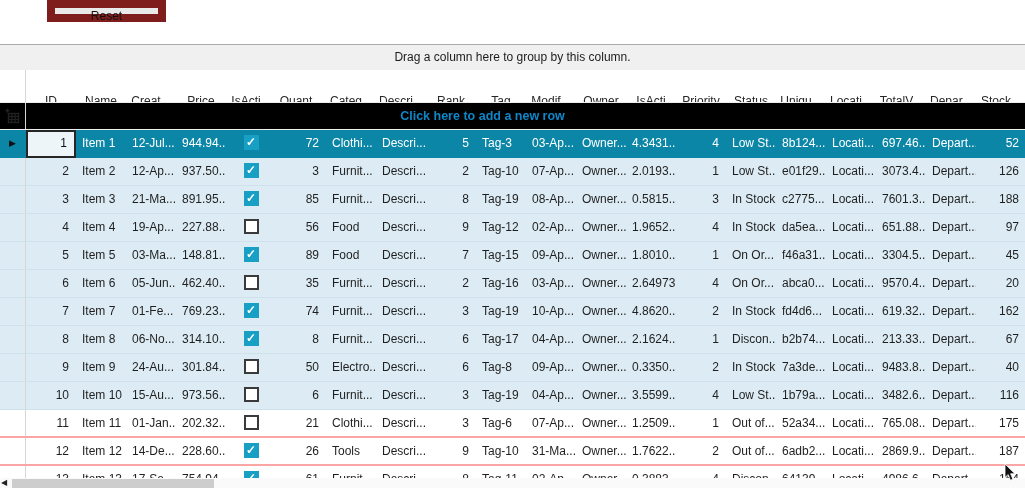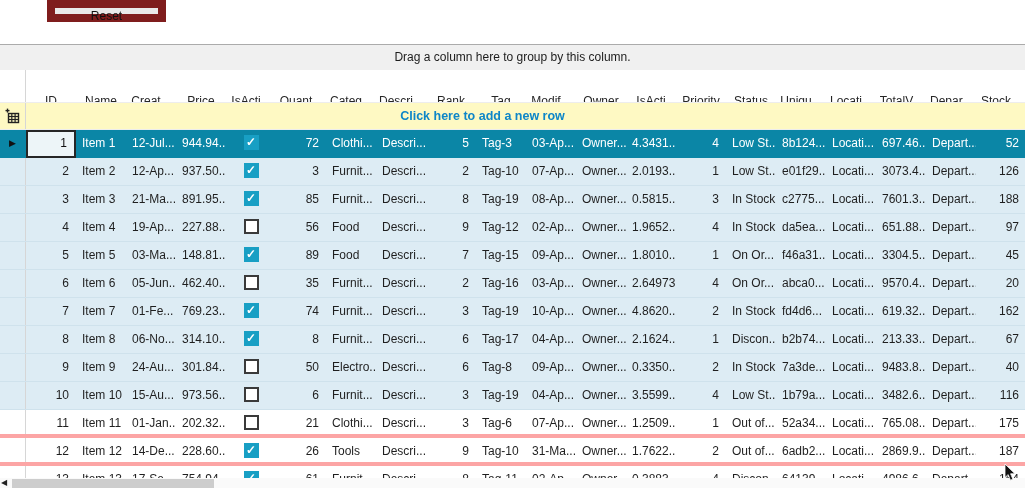--- a/index.html
+++ b/index.html
@@ -12,29 +12,29 @@
   
   .grid{position:absolute;left:0;top:44px;right:0;bottom:0;}
   .group-panel{position:absolute;left:0;top:0;width:1025px;height:26px;
     background:#f0f0f0;border-top:1px solid #ababab;box-sizing:border-box;
     text-align:center;font-size:12px;color:#1c1c1c;line-height:25px;}
   .header-row{position:absolute;left:0;top:26px;width:1025px;height:33px;
     background:#fff;display:flex;border-bottom:1px solid #ededed;box-sizing:border-box;}
   .ind-stub{width:26px;flex:0 0 26px;border-right:1px solid #d6d6d6;box-sizing:border-box;height:100%;}
   .hcell{width:50px;flex:0 0 50px;box-sizing:border-box;text-align:center;
     font-size:12px;color:#262626;line-height:31px;white-space:nowrap;overflow:hidden;padding:16px 2px;}
-  .newrow-band{position:absolute;left:0;top:59px;width:1025px;height:27px;background:#fef9c3;
+  .newrow-band{position:absolute;left:0;top:59px;width:1025px;height:27px;background:#000000;
     border-bottom:1px solid #ededed;box-sizing:border-box;}
   .newrow-ind{position:absolute;left:0;top:0;width:26px;height:26px;border-right:1px solid #d6d6d6;box-sizing:border-box;}
   .addicon{position:absolute;left:5px;top:5px;width:16px;height:16px;}
   .newrow-link{position:absolute;left:0;right:60px;top:0;text-align:center;
     font-size:12.5px;font-weight:bold;line-height:26px;cursor:pointer;}
   
   #rows{position:absolute;left:0;top:86px;width:1026px;}
-  .row{display:flex;height:28px;box-sizing:border-box;border-bottom:4px solid #fca5a5;background:#fff;}
+  .row{display:flex;height:28px;box-sizing:border-box;border-bottom:2px solid #fca5a5;background:#fff;}
   .row.shaded{background:var(--shade);border-bottom:1px solid #cfe2ec;}
   .row.selected{background:var(--sel);border-bottom:1px solid var(--sel);color:#fff;}
   .ind{width:26px;flex:0 0 26px;border-right:1px solid #d6d6d6;box-sizing:border-box;
     text-align:center;line-height:27px;font-size:9px;color:#111;}
   .row.selected .ind{border-right:1px solid var(--sel);}
   .cell{width:50px;flex:0 0 50px;box-sizing:border-box;padding:0 6px;font-size:12px;
     color:#1f1f1f;line-height:27px;white-space:nowrap;overflow:hidden;}
   .row.selected .cell{color:#fff;}
   .cell.r{text-align:right;padding-right:7px;}
   .cell.c{text-align:center;padding:0;}

